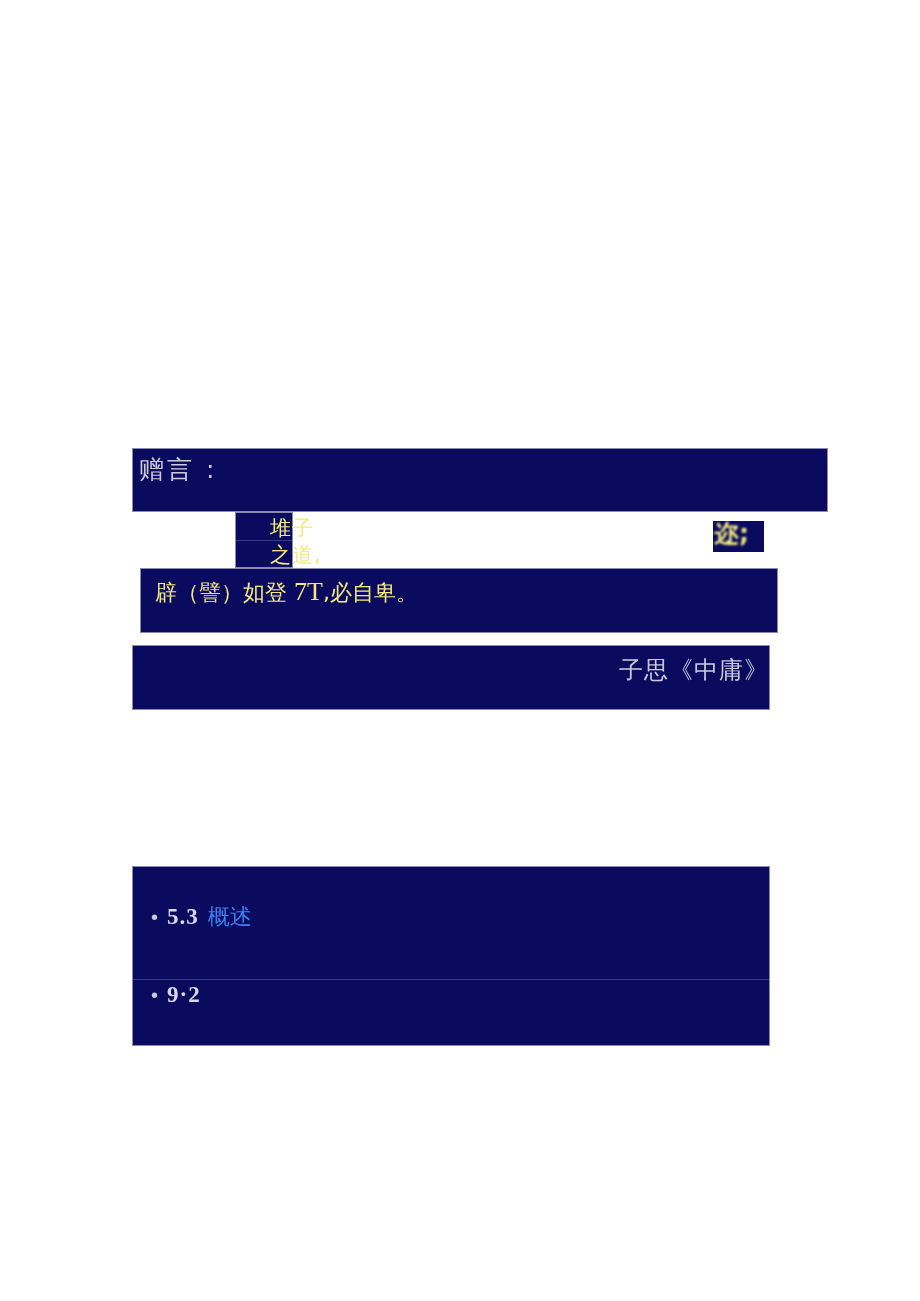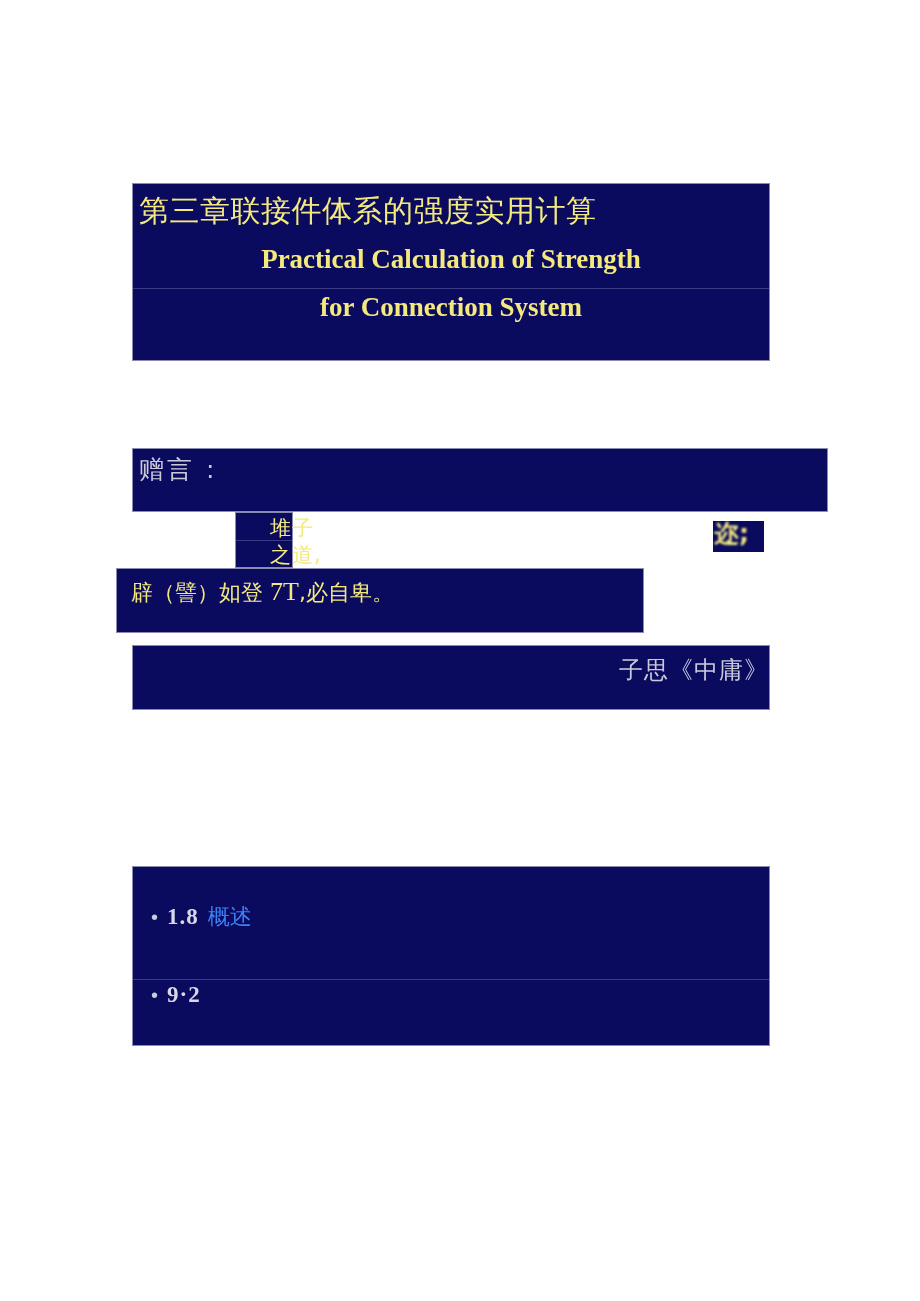--- a/index.html
+++ b/index.html
@@ -124,23 +124,23 @@
     color: #f3e97d;
     font-size: 25px;
     font-weight: bold;
     white-space: nowrap;
     filter: blur(0.9px);
     font-family: "DejaVu Sans", "Liberation Sans", sans-serif;
   }
 
   
   #quote-block {
-    left: 116px;
+    left: 140px;
     top: 568px;
-    width: 528px;
+    width: 638px;
     height: 65px;
   }
   .quote-line {
     position: absolute;
     left: 14px;
     top: 8px;
     color: #f3e97d;
     font-size: 22px;
     white-space: nowrap;
     font-family: "DejaVu Sans", "Liberation Sans", sans-serif;
@@ -206,26 +206,20 @@
     color: #3b82f6;
     font-size: 22px;
     font-family: "DejaVu Sans", "Liberation Sans", sans-serif;
   }
 </style>
 </head>
 <body>
 
 <div class="page">
 
-  <div class="band" id="title-block">
-    <div class="title-cn">第三章联接件体系的强度实用计算</div>
-    <div class="title-en" id="title-en-1">Practical Calculation of Strength</div>
-    <div class="hairline" style="top:104px;"></div>
-    <div class="title-en" id="title-en-2">for Connection System</div>
-  </div>
 
   <div class="band" id="dedication-block">
     <div class="dedication-label">赠言 :</div>
   </div>
 
   <div class="band" id="fragment-left">
     <div class="frag-line" id="frag-line-1">堆子</div>
     <div class="hairline"></div>
     <div class="frag-line" id="frag-line-2">之道,</div>
   </div>
@@ -243,21 +237,21 @@
 
   <div class="band" id="attribution-block">
     <div class="attribution-text">子思《中庸》</div>
   </div>
 
   <div class="band" id="outline-block">
     <div class="hairline"></div>
 
     <div class="outline-item" id="outline-item-0">
       <span class="bullet-dot">•</span>
-      <span class="outline-num">1.8</span>
+      <span class="outline-num">5.3</span>
       <span class="outline-text">概述</span>
     </div>
 
     <div class="outline-item" id="outline-item-1">
       <span class="bullet-dot">•</span>
       <span class="outline-num">9·2</span>
     </div>
   </div>
 
 </div>

